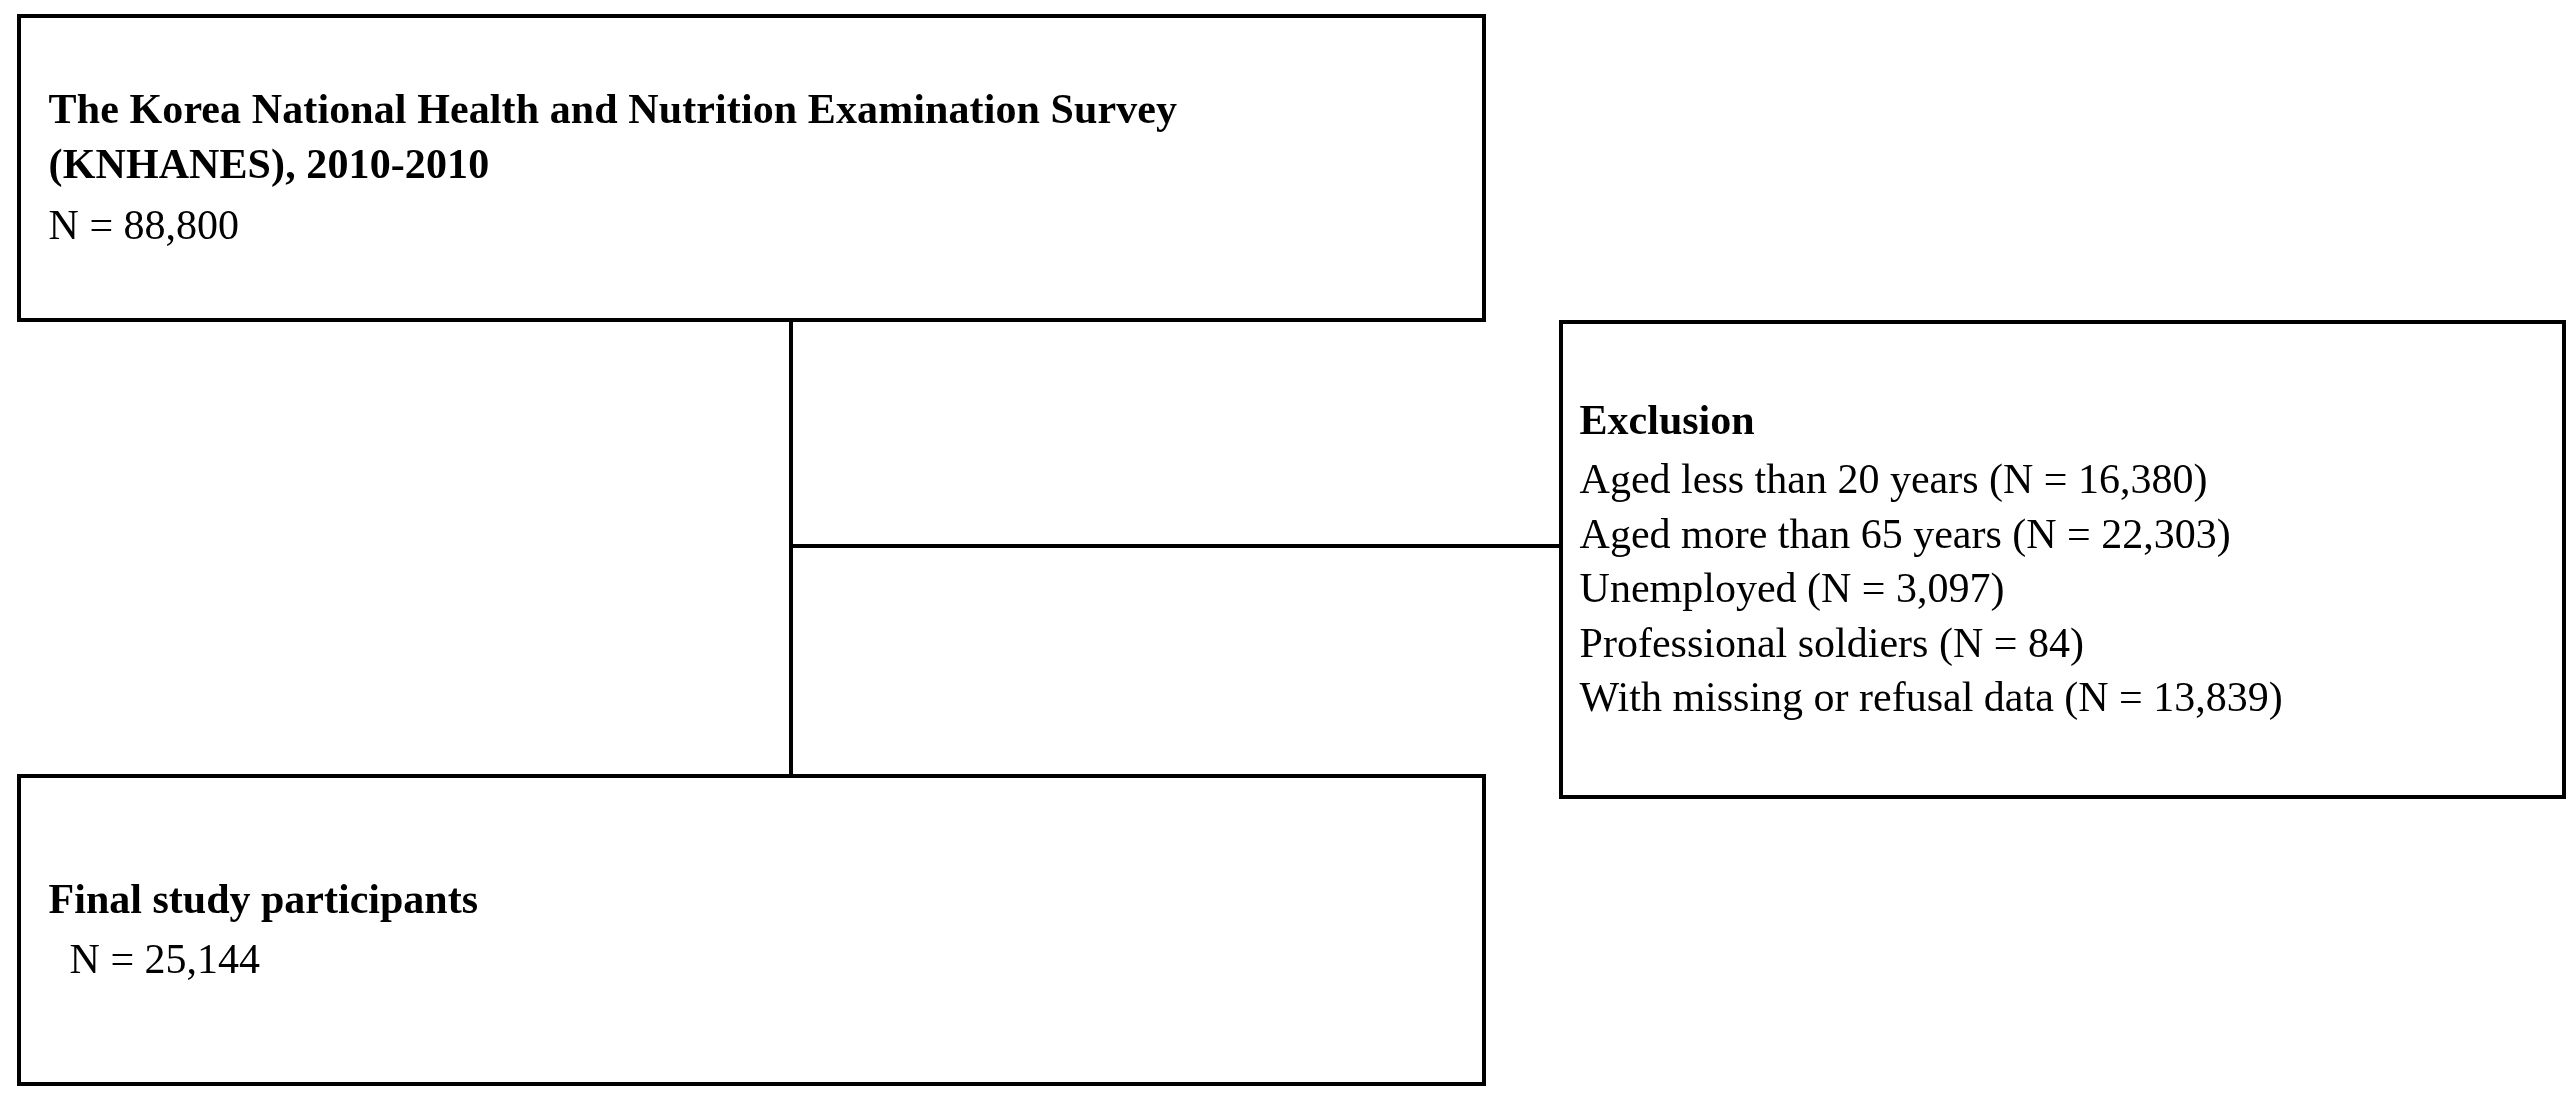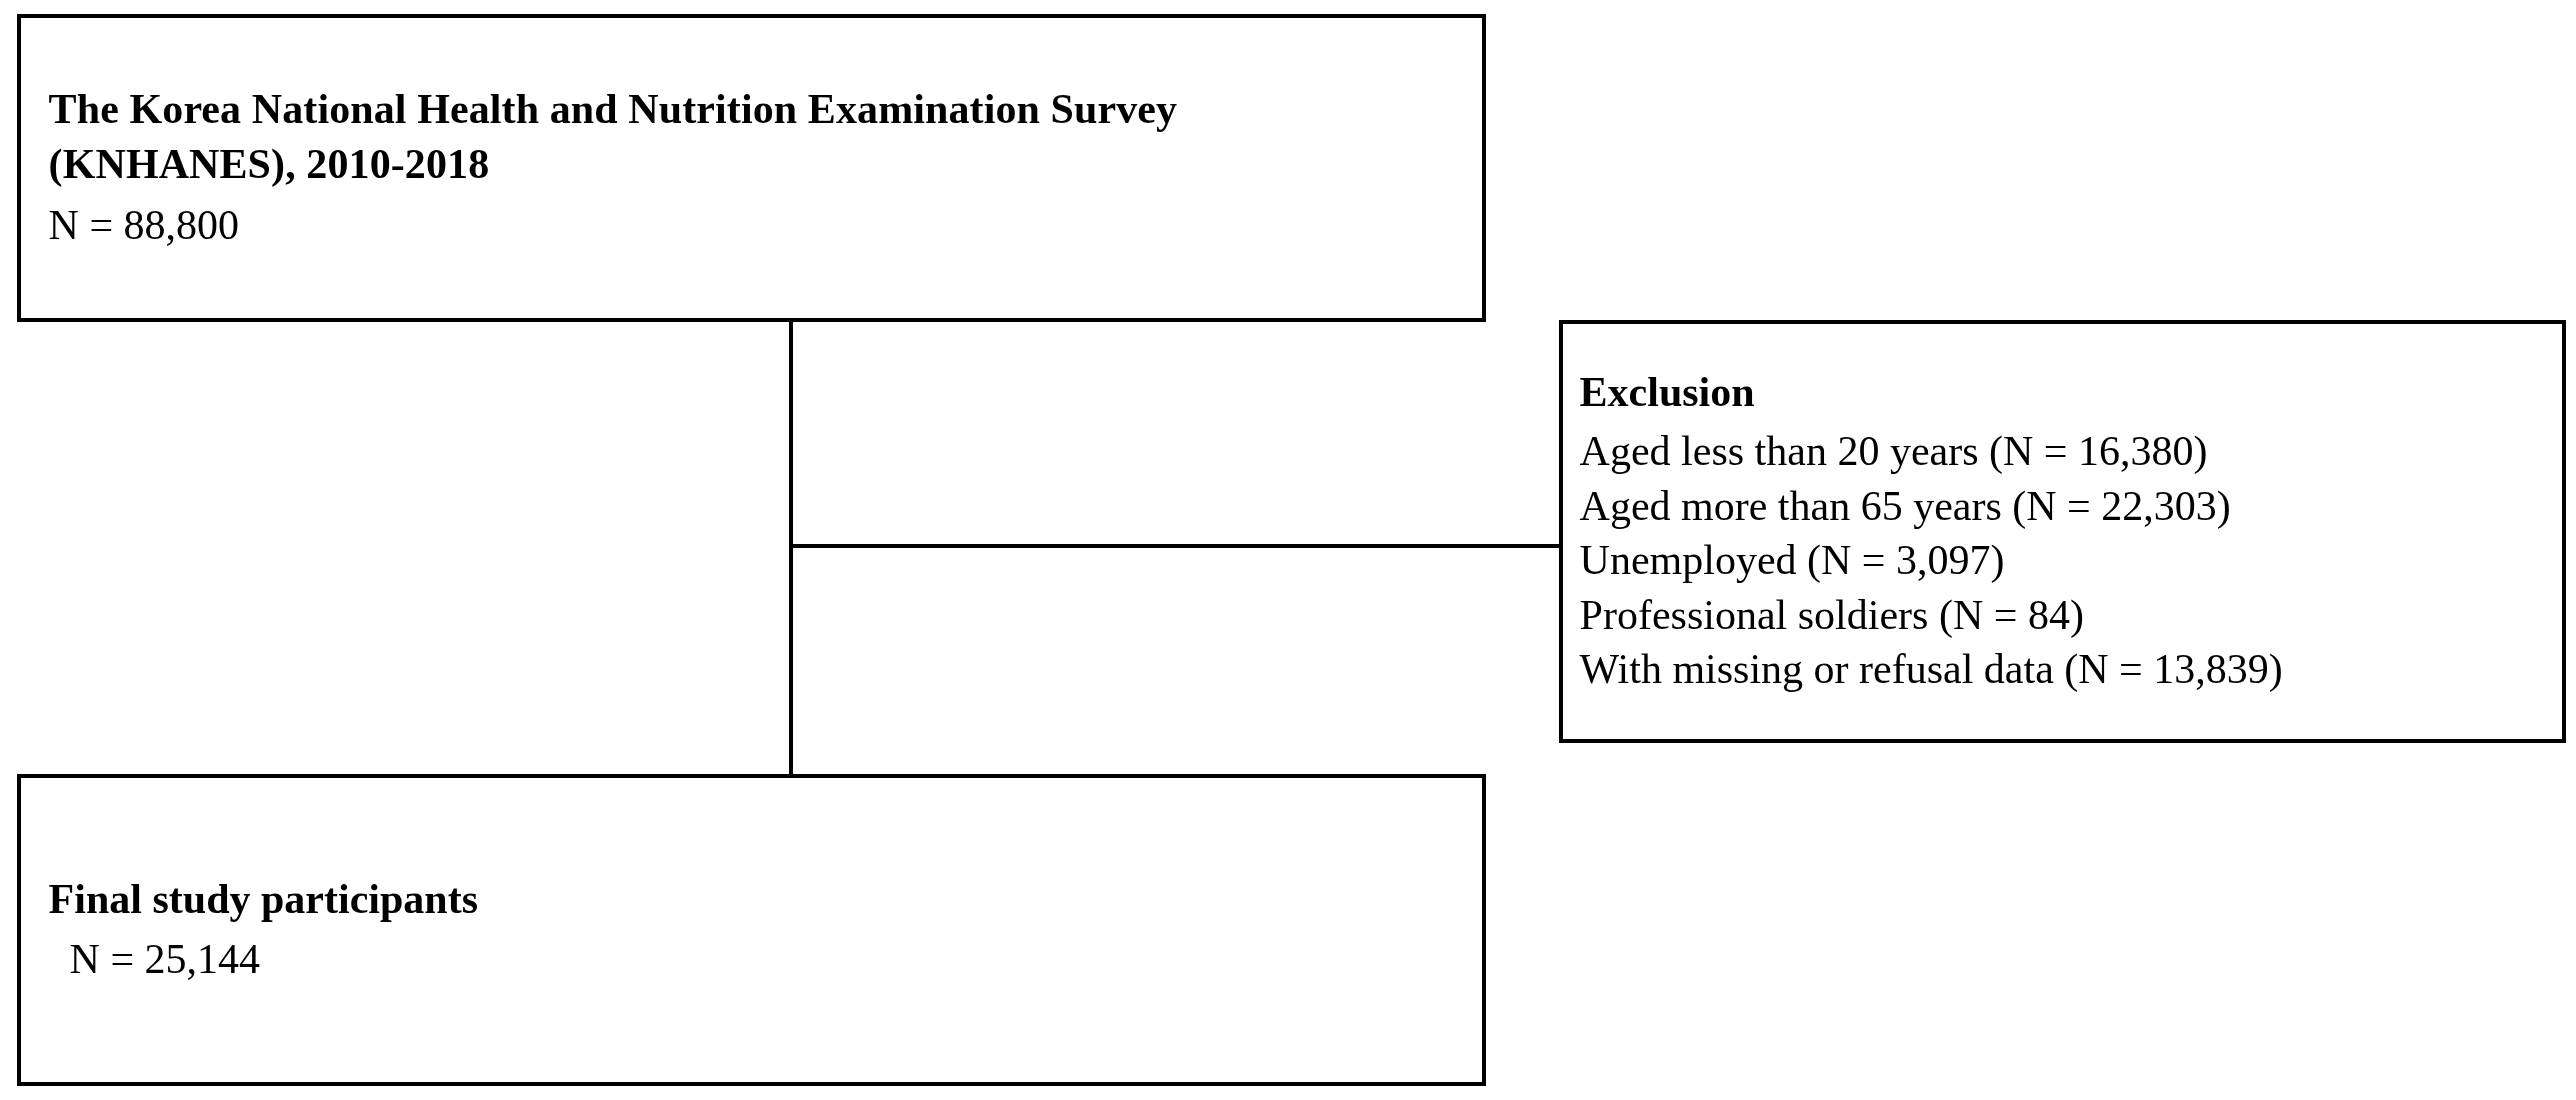--- a/index.html
+++ b/index.html
@@ -55,21 +55,21 @@
     font-size: 42px;
     line-height: 1.32;
     margin-top: 7px;
   }
 
   
   #exclusion-box {
     left: 1559px;
     top: 320px;
     width: 1007px;
-    height: 423px;
+    height: 479px;
     padding: 12.5px 16.6px;
   }
   #exclusion-box .ttl {
     font-weight: bold;
     font-size: 42px;
     line-height: 1.28;
     margin-bottom: 4.2px;
   }
   #exclusion-box .item {
     font-size: 42px;
@@ -112,21 +112,21 @@
 </head>
 <body>
 
 <div id="flow">
 
   <div class="line vline" id="conn-vertical"></div>
   <div class="line hline" id="conn-horizontal"></div>
 
   <div class="box" id="source-box">
     <div class="ttl">The Korea National Health and Nutrition Examination Survey</div>
-    <div class="ttl">(KNHANES), 2010-2018</div>
+    <div class="ttl">(KNHANES), 2010-2010</div>
     <div class="num">N = 88,800</div>
   </div>
 
   <div class="box" id="exclusion-box">
     <div class="ttl">Exclusion</div>
     <div class="item">Aged less than 20 years (N = 16,380)</div>
     <div class="item">Aged more than 65 years (N = 22,303)</div>
     <div class="item">Unemployed (N = 3,097)</div>
     <div class="item">Professional soldiers (N = 84)</div>
     <div class="item">With missing or refusal data (N = 13,839)</div>

